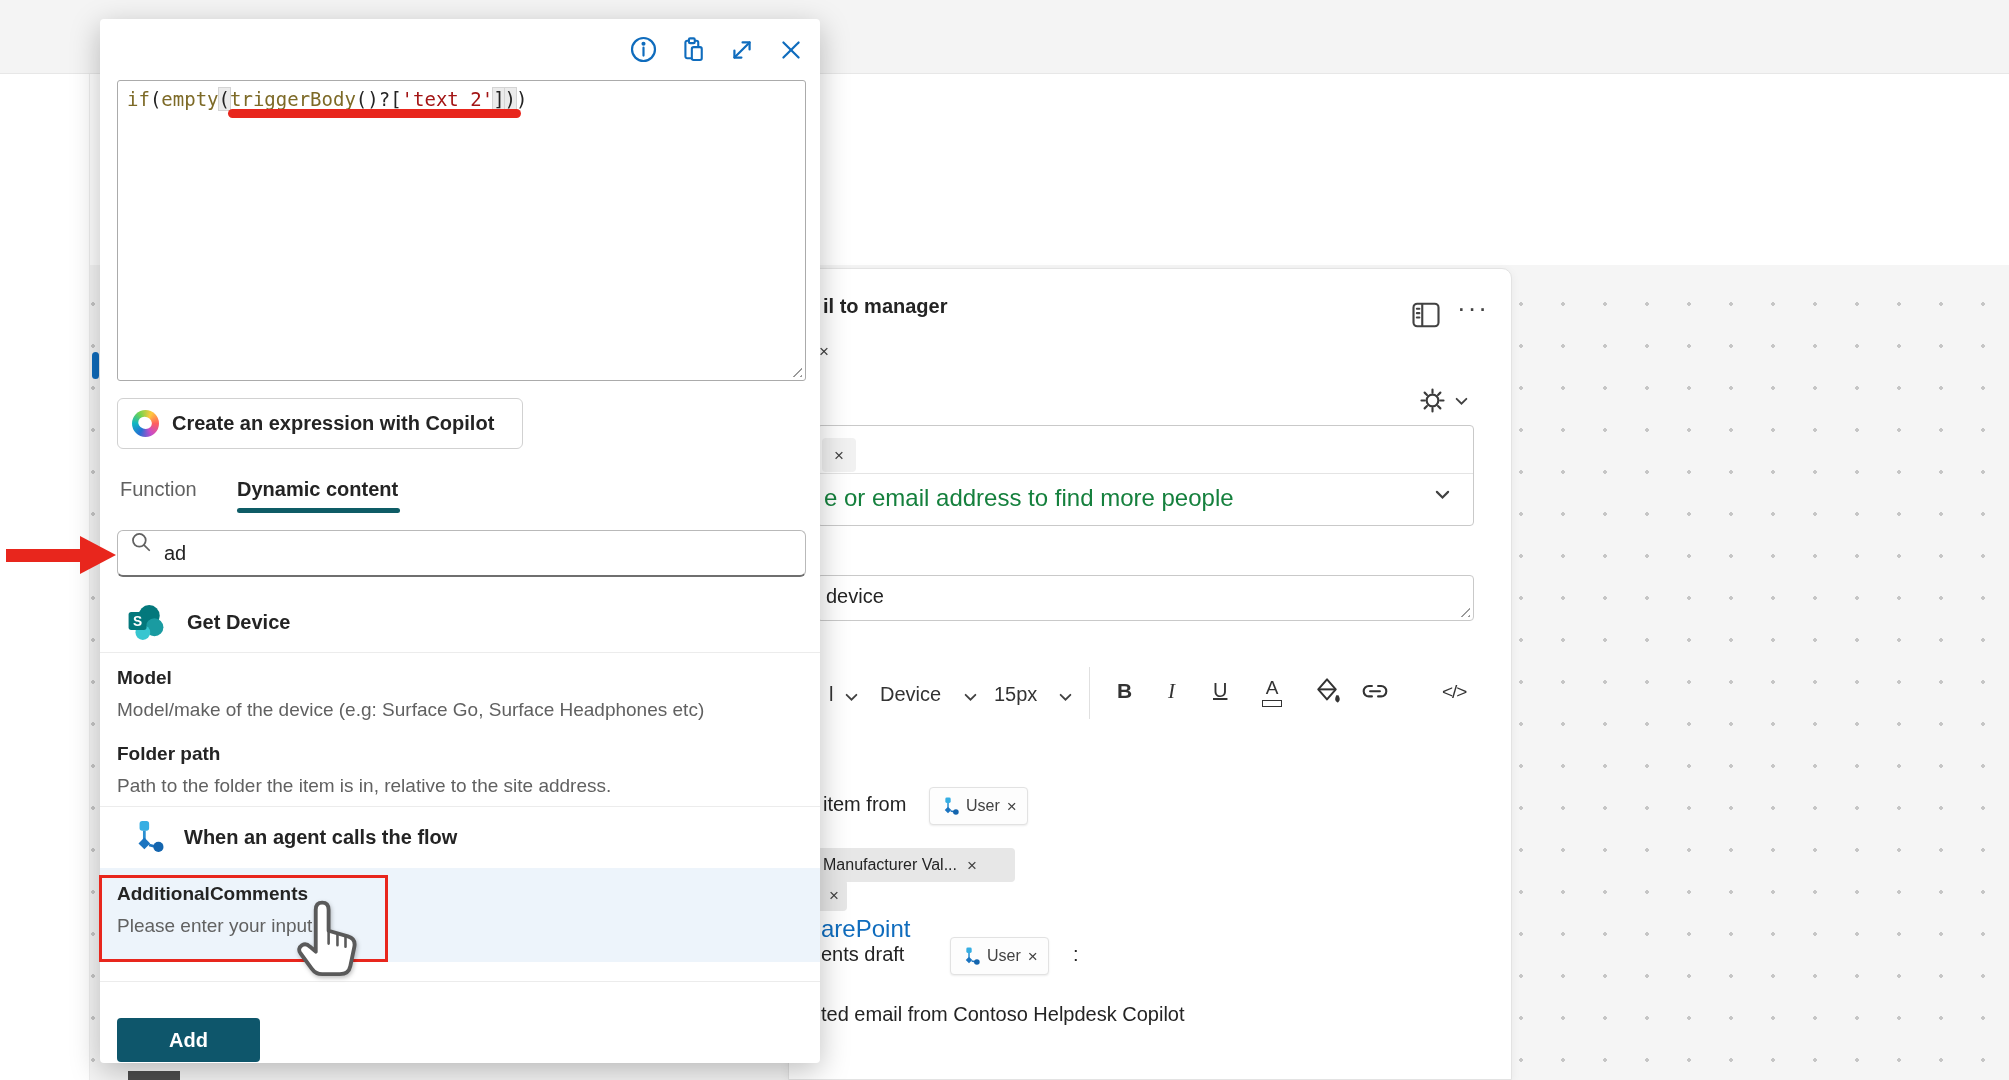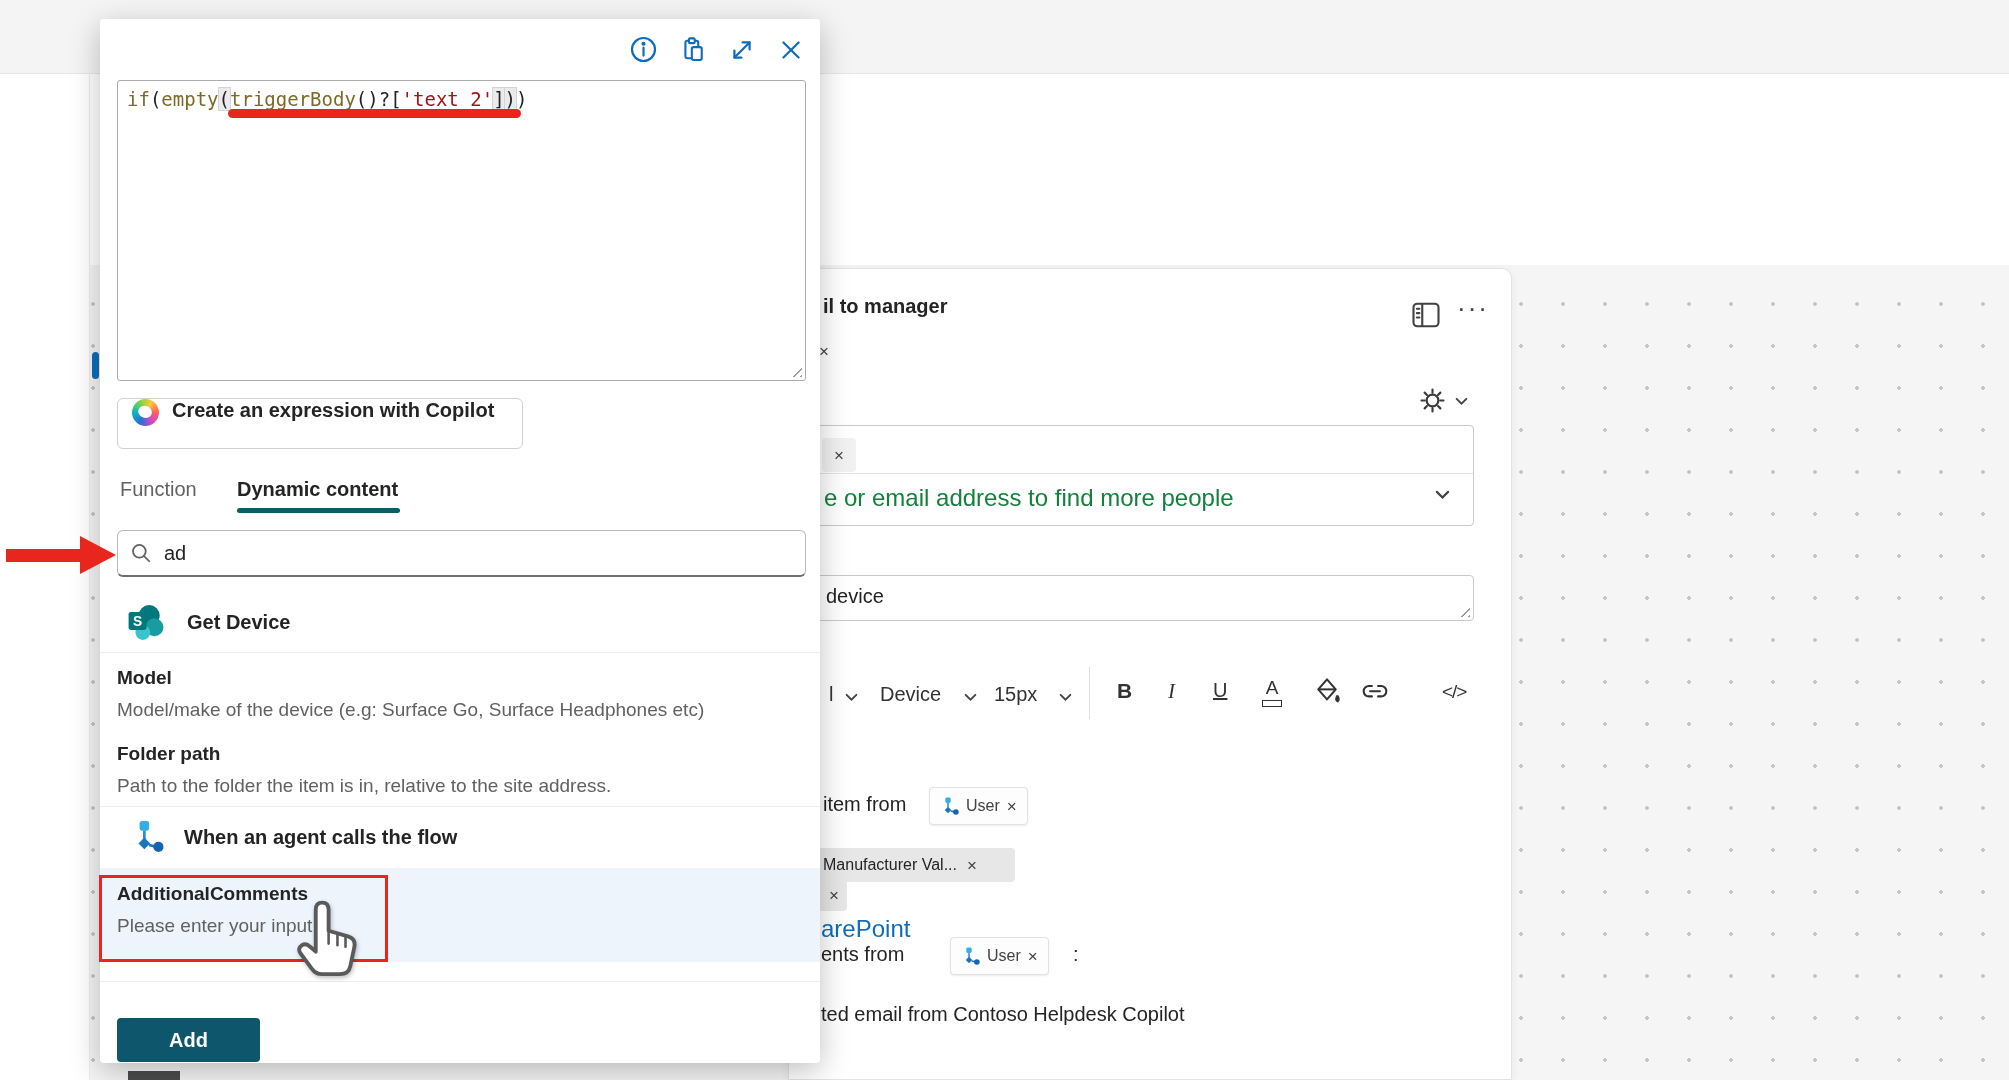--- a/index.html
+++ b/index.html
@@ -70,28 +70,28 @@
   .dlg-icons{right:14px;top:15px;display:flex;gap:18px}
   .dlg-icons .ic{width:31px;height:31px;display:flex;align-items:center;justify-content:center;cursor:pointer}
   .exprbox{left:17px;top:61px;width:689px;height:301px;border:1px solid #ababab;border-radius:3px;background:#fff}
   .expr{position:absolute;left:9px;top:7px;font-family:"DejaVu Sans Mono",monospace;font-size:19px;white-space:pre}
   .tok-kw{color:var(--kw)} .tok-p{color:#242424} .tok-str{color:var(--str)}
   .tok-pm{color:#242424;background:#ebebeb;box-shadow:0 0 0 1px #d4d4d4}
   .resize-h{position:absolute;right:3px;bottom:3px;width:12px;height:12px;
     background:repeating-linear-gradient(315deg,#9a9a9a 0 1.5px,transparent 1.5px 5px);
     clip-path:polygon(100% 0,100% 100%,0 100%)}
   .btn-copilot{left:17px;top:379px;width:406px;height:51px;border:1px solid #d1d1d1;border-radius:6px;background:#fff;
-    display:flex;gap:13px;padding:0 14px;cursor:pointer}
+    display:flex;align-items:center;gap:13px;padding:0 14px;cursor:pointer}
   .btn-copilot span{font-size:20px;font-weight:600;color:#242424}
   .tab{font-size:20px;cursor:pointer}
   .tab-inactive{color:#616161}
   .tab-active{color:#242424;font-weight:700}
   .tab-underline{left:137px;top:489px;width:163px;height:5px;background:var(--teal);border-radius:3px}
   .searchbox{left:17px;top:511px;width:689px;height:47px;border:1px solid #b9b9b9;border-bottom:2px solid #6f6f6f;
-    border-radius:6px;background:#fff;display:flex;align-items:center;padding:0 12px;gap:12px}
+    border-radius:6px;background:#fff;display:flex;padding:0 12px;gap:12px}
   .searchbox input{border:none;outline:none;font-size:20px;color:#242424;width:600px;font-family:"Liberation Sans",sans-serif;background:transparent}
   .lsep{position:absolute;left:0;width:720px;height:1px;background:#ececec}
   .grp-label{font-size:20px;font-weight:600;color:#242424}
   .it-title{font-size:19px;font-weight:700;color:#242424}
   .it-desc{font-size:19px;color:#616161}
   .hirow{left:0;top:849px;width:720px;height:94px;background:#edf4fb}
   .btn-add{left:17px;top:999px;width:143px;height:44px;background:var(--addbtn);border:none;border-radius:4px;
     color:#fff;font-size:20px;font-weight:600;display:flex;align-items:center;justify-content:center;cursor:pointer}
 
   
@@ -283,21 +283,21 @@
       <span>Manufacturer Val...</span>
       <span class="xmark">×</span>
     </div>
 
     <div class="abs graychip" style="left:0px;top:611px;width:58px;height:31px;justify-content:flex-end;padding-right:8px">
       <span class="xmark">×</span>
     </div>
 
     <div class="abs bluelink" style="left:32px;top:646px;cursor:pointer">arePoint</div>
 
-    <div class="abs bodytxt" style="left:32px;top:674px">ents from</div>
+    <div class="abs bodytxt" style="left:32px;top:674px">ents draft</div>
     <div class="abs userchip" style="left:161px;top:668px">
       <svg width="19" height="19">
           <use href="#i-agent" width="19" height="19"></use>
         </svg>
       <span>User</span>
       <span class="xmark">×</span>
     </div>
     <div class="abs bodytxt" style="left:284px;top:674px">:</div>
 
     <div class="abs bodytxt" style="left:32px;top:734px">ted email from Contoso Helpdesk Copilot</div>

